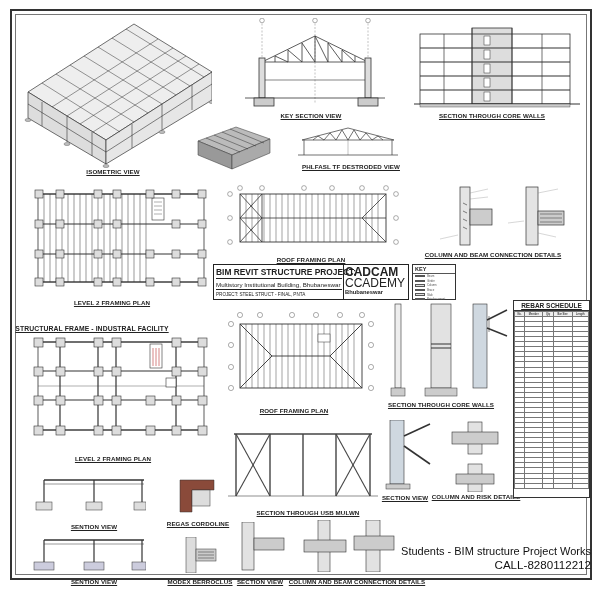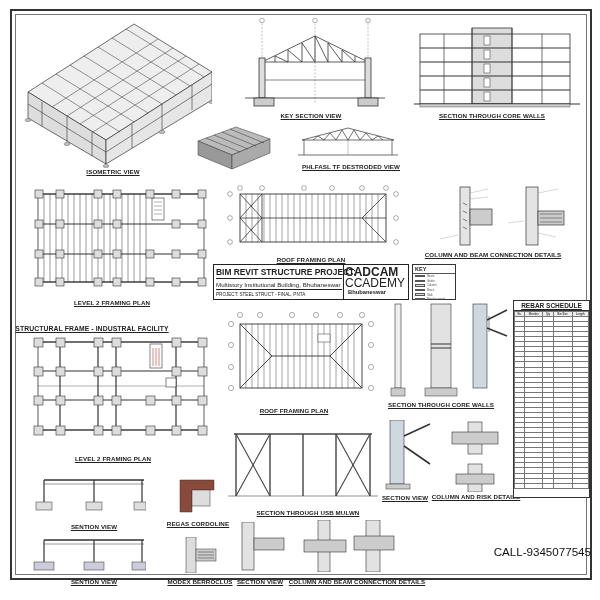--- a/index.html
+++ b/index.html
@@ -8,21 +8,21 @@
   .sheet{position:absolute;left:10px;top:9px;width:582px;height:571px;border:2px solid #333;background:#fff}
   .sheet-inner{position:absolute;left:3px;top:3px;right:3px;bottom:3px;border:1px solid #777}
   .panel{position:absolute}
   .panel svg{position:absolute;left:0;top:0;width:100%;height:100%}
   .cap{position:absolute;font-size:6.2px;font-weight:bold;text-decoration:underline;white-space:nowrap;letter-spacing:.1px;transform:translateX(-50%)}
   .title-block{position:absolute;left:213px;top:264px;width:196px;height:36px;border:1.5px solid #222;background:#fff}
   .tb-l1{position:absolute;left:2px;top:1px;width:126px;font-size:8.4px;font-weight:bold;white-space:nowrap;border-bottom:1px solid #222;height:13px;line-height:12px}
   .tb-l2{position:absolute;left:2px;top:14px;width:126px;font-size:6.2px;white-space:nowrap;border-bottom:1px solid #222;height:11px;line-height:11px}
   .tb-l3{position:absolute;left:2px;top:25px;width:126px;font-size:4.6px;white-space:nowrap;height:9px;line-height:9px}
   .tb-div{position:absolute;left:129px;top:0;width:1px;height:100%;background:#222}
-  .tb-brand{position:absolute;left:131px;top:1px;width:44px;text-align:center}
+  .tb-brand{position:absolute;left:131px;top:1px;width:44px;text-align:left}
   .tb-b1{font-size:12px;font-weight:bold;line-height:13px}
   .tb-b2{font-size:12px;font-weight:normal;line-height:9px}
   .tb-b3{font-size:5.8px;font-weight:bold;line-height:8px}
   .key-box{position:absolute;left:412px;top:264px;width:44px;height:36px;border:1px solid #333;background:#fff}
   .key-title{font-size:5.5px;font-weight:bold;padding:1px 2px;border-bottom:1px solid #555}
   .key-row{display:flex;align-items:center;height:4.6px;padding-left:2px}
   .key-sw{width:10px;height:2.4px;border:.5px solid #555;background:#ddd;margin-right:2px}
   .key-txt{font-size:2.8px;color:#555;white-space:nowrap}
   .rebar{position:absolute;left:513px;top:300px;width:77px;height:198px;border:1px solid #333;background:#fff}
   .rebar-title{font-size:6.5px;font-weight:bold;text-align:center;height:10px;line-height:10px;border-bottom:1px solid #333;text-decoration:underline}
@@ -866,14 +866,15 @@
           <td>&nbsp;</td>
           <td>&nbsp;</td>
           <td>&nbsp;</td>
           <td>&nbsp;</td>
         </tr>
       </tbody>
   </table>
 </div>
 
 <div class="credit">
-  <div>CALL-9345077545</div>
+  <div class="c1">Students - BIM structure Project Works</div>
+  <div>CALL-8280112212</div>
 </div>
 
 </body></html>

